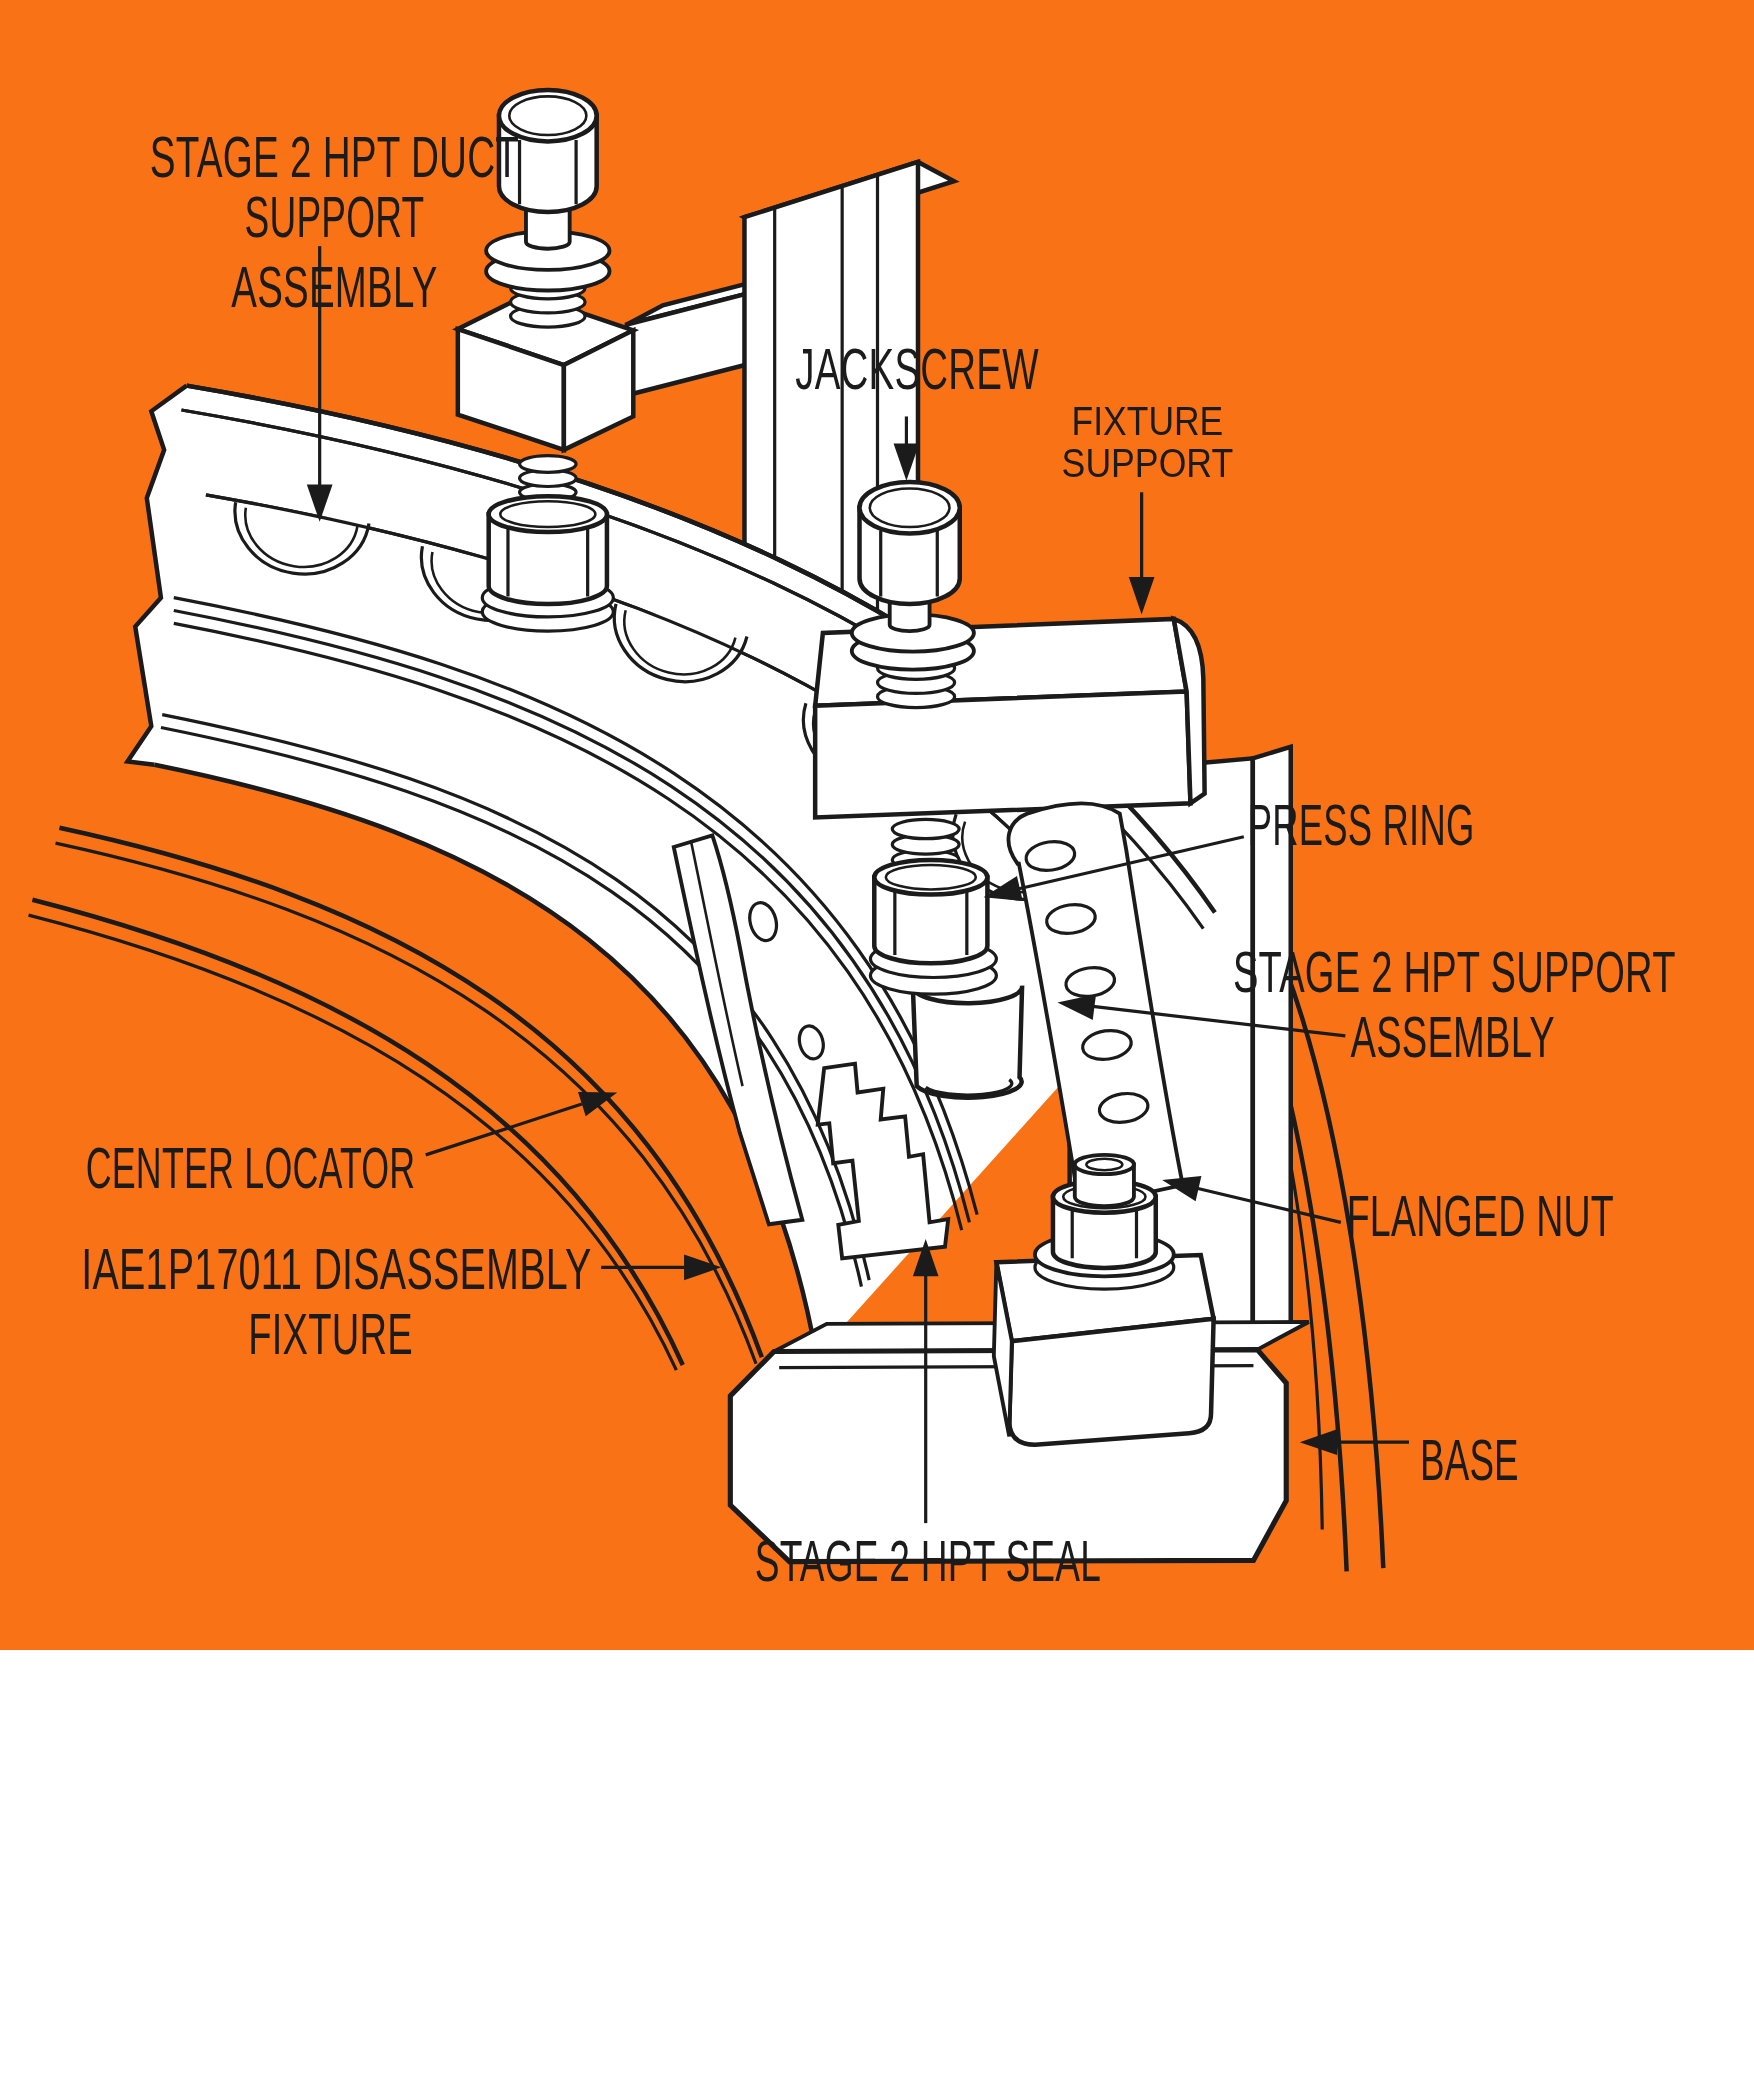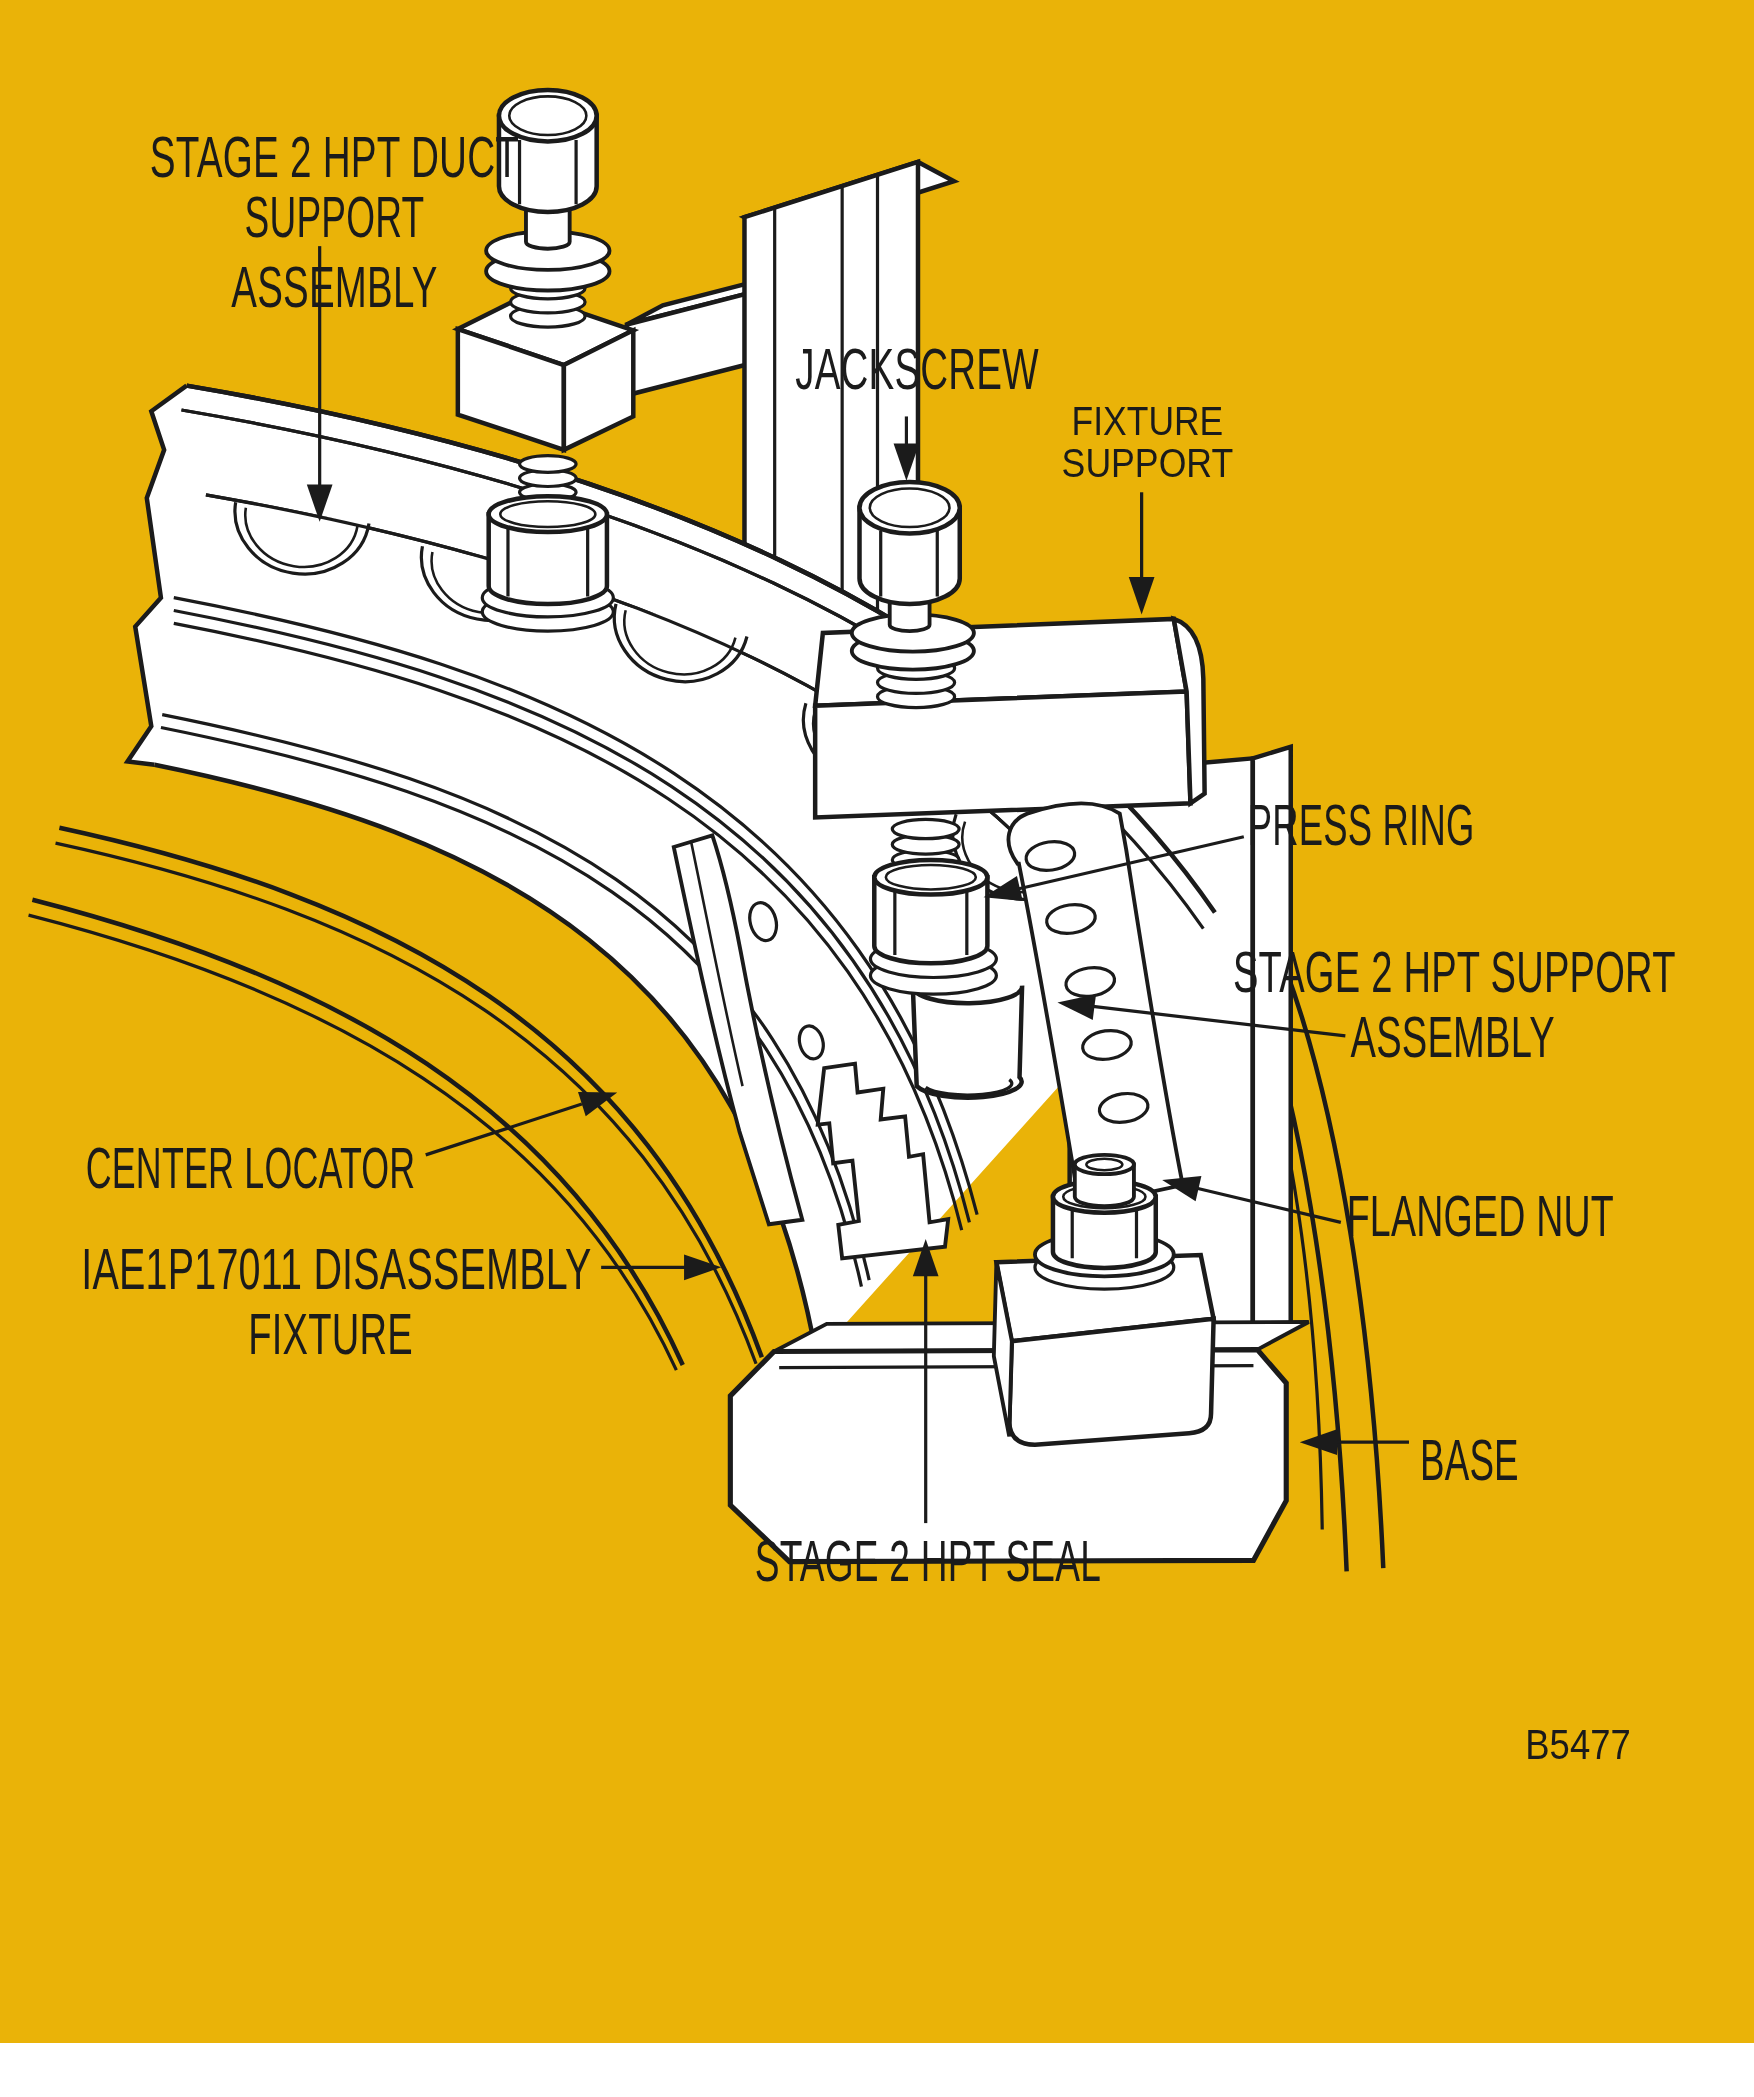--- a/index.html
+++ b/index.html
@@ -1,16 +1,16 @@
 <!DOCTYPE html>
 <html style="font-size:10.3px"><head>
 <meta charset="utf-8">
 <style>
   html,body{margin:0;padding:0;background:#ffffff;}
-  .page{position:relative;width:1755px;height:2043px;background:#eab308;overflow:hidden;
+  .page{position:relative;width:1755px;height:1650px;background:#f97316;overflow:hidden;
         font-family:"Liberation Sans", sans-serif;}
   svg{display:block;}
   svg text{fill:#1b1b1b;font-family:"Liberation Sans", sans-serif;}
   .lbl{font-size:90px;letter-spacing:0.5px;}
   .lbl-small{font-size:64px;}
   .lbl-fig{font-size:66px;}
   .part{stroke:#1b1b1b;fill:#ffffff;}
   .wire{stroke:#1b1b1b;fill:none;}
   .lead{stroke:#1b1b1b;fill:none;stroke-width:5;}
   .ah{fill:#1b1b1b;stroke:none;}

